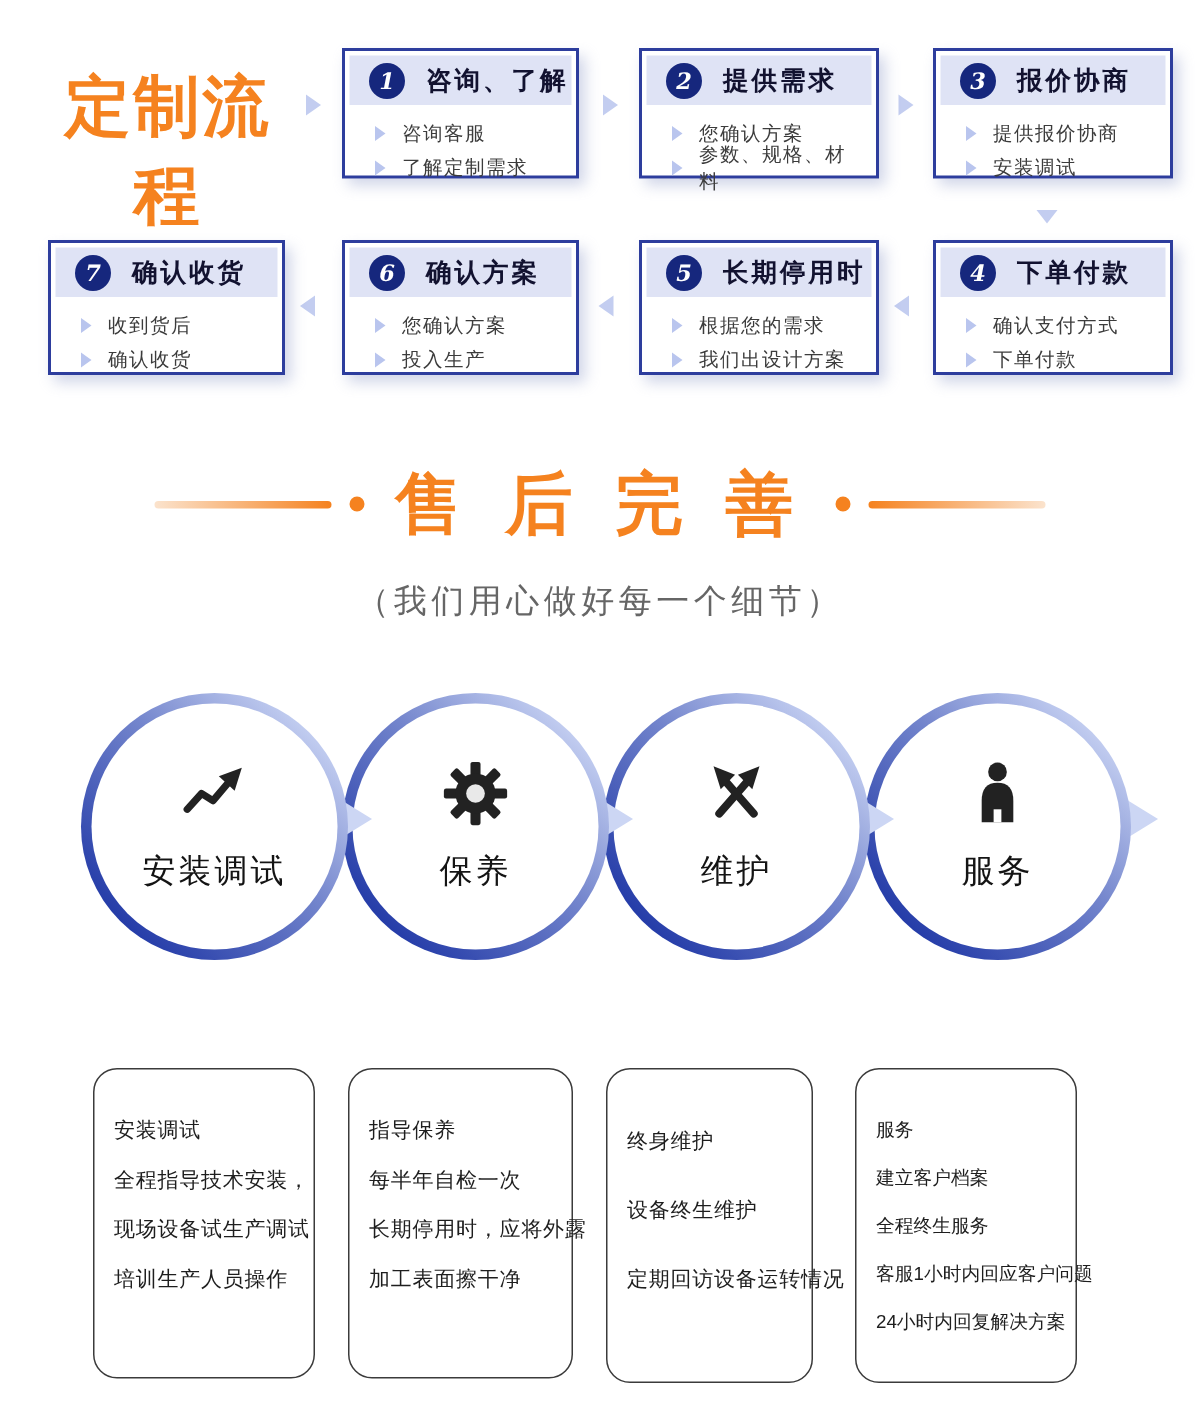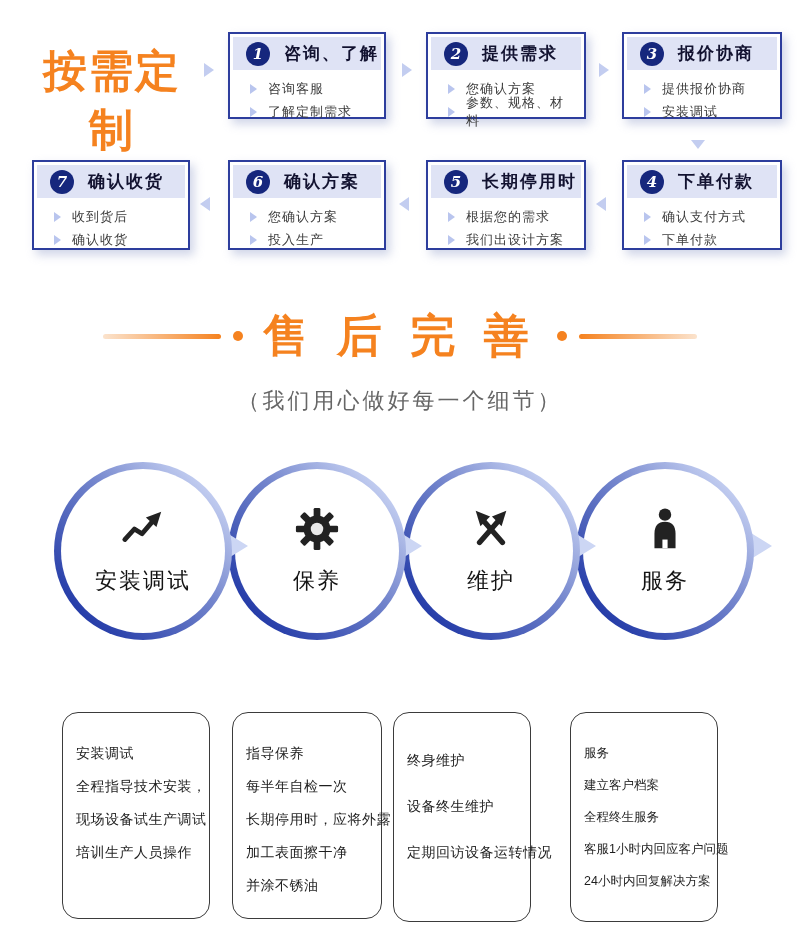--- a/index.html
+++ b/index.html
@@ -59,21 +59,21 @@
   .card.s46 p { line-height:46px; }
   .card.s32 p { line-height:32px; }
   .card.tight p { font-size:12.5px; letter-spacing:0; }
 </style>
 </head>
 <body>
 
 <div class="page">
 
   <div class="flow-intro">
-    <div class="flow-title">按需定制</div>
+    <div class="flow-title">定制流程</div>
     <div class="flow-sub">（按需定制）</div>
   </div>
 
   <span class="arr arr-r" style="left:204px;top:63px"></span>
   <span class="arr arr-r" style="left:402px;top:63px"></span>
   <span class="arr arr-r" style="left:599px;top:63px"></span>
   <span class="arr arr-d" style="left:691px;top:140px"></span>
   <span class="arr arr-l" style="left:200px;top:197px"></span>
   <span class="arr arr-l" style="left:399px;top:197px"></span>
   <span class="arr arr-l" style="left:596px;top:197px"></span>
@@ -272,24 +272,23 @@
     <p>全程指导技术安装，</p>
     <p>现场设备试生产调试</p>
     <p>培训生产人员操作</p>
   </div>
 
   <div class="card s33" style="left:232px;width:150px">
     <p>指导保养</p>
     <p>每半年自检一次</p>
     <p>长期停用时，应将外露</p>
     <p>加工表面擦干净</p>
-    <p>并涂不锈油</p>
-  </div>
-
-  <div class="card s46" style="left:393px;width:138px;height:210px">
+  </div>
+
+  <div class="card s46" style="left:404px;width:138px;height:210px">
     <p>终身维护</p>
     <p>设备终生维护</p>
     <p>定期回访设备运转情况</p>
   </div>
 
   <div class="card s32 tight" style="left:570px;width:148px;height:210px">
     <p>服务</p>
     <p>建立客户档案</p>
     <p>全程终生服务</p>
     <p>客服1小时内回应客户问题</p>

